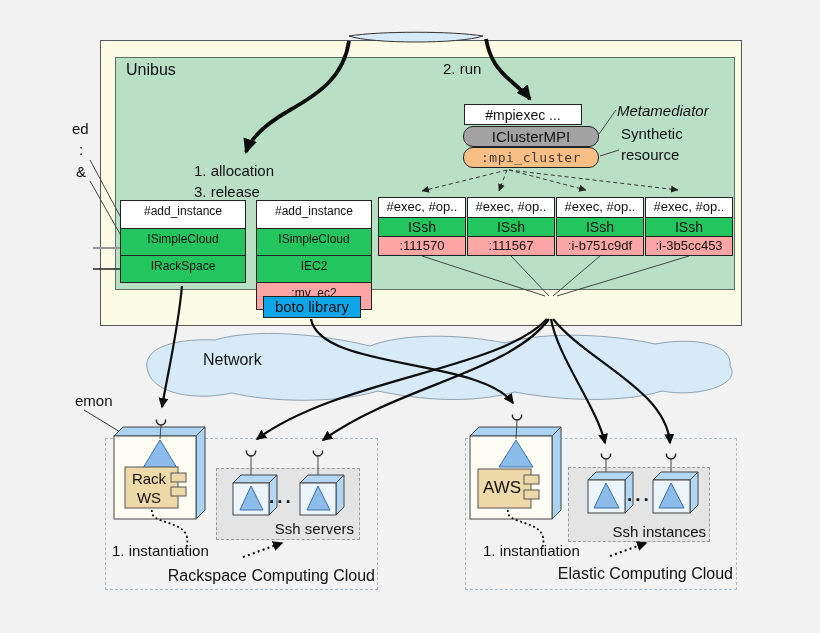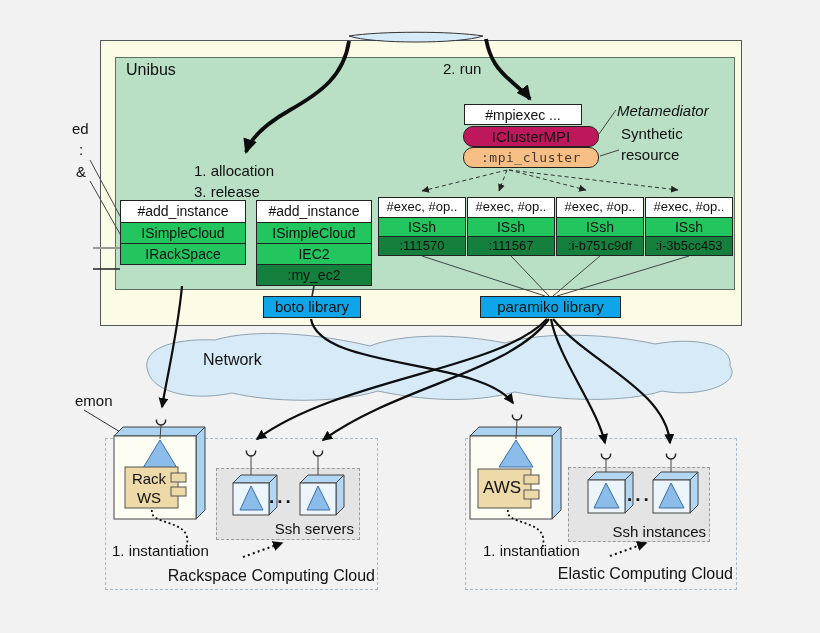--- a/index.html
+++ b/index.html
@@ -10,40 +10,40 @@
   #panel-yellow{left:100px;top:40px;width:642px;height:286px;background:#fbfbe6;border:1px solid #55585a;}
   #panel-green{left:115px;top:57px;width:620px;height:233px;background:#b9dfc4;border:1px solid #5d6f62;}
   #unibus-title{left:126px;top:61px;font-size:16px;}
   #run-label{left:443px;top:60px;font-size:15px;}
   #alloc-label{left:194px;top:162px;font-size:15px;}
   #release-label{left:194px;top:183px;font-size:15px;}
   .mm-cmd{left:464px;top:104px;width:118px;height:21px;background:#fff;border:1px solid #222;
           text-align:center;font-size:14px;line-height:21px;box-sizing:border-box;position:absolute;}
   .pill{position:absolute;left:463px;width:136px;height:21px;border:1px solid #222;border-radius:10px;
         box-sizing:border-box;text-align:center;font-size:15px;line-height:19px;}
-  #pill-icluster{top:126px;background:#be185d;}
+  #pill-icluster{top:126px;background:#a3a3a3;}
   #pill-mpicluster{top:147px;background:#f7bf85;font-family:"DejaVu Sans Mono",monospace;
                    font-size:13px;letter-spacing:0.5px;color:#3f3a33;line-height:20px;}
   #callout-meta{left:617px;top:102px;font-size:15px;font-style:italic;}
   #callout-syn1{left:621px;top:125px;font-size:15px;}
   #callout-syn2{left:621px;top:146px;font-size:15px;}
   .stack{position:absolute;border:1px solid #222;box-sizing:border-box;}
   .stack .row{border-top:1px solid #222;text-align:center;box-sizing:border-box;overflow:hidden;}
   .stack .row:first-child{border-top:none;}
   .stack-big{top:200px;}
-  .stack-big .row{height:21px;line-height:20px;font-size:14px;}
+  .stack-big .row{height:27px;line-height:20px;font-size:12px;}
   #stackA{left:120px;width:126px;}
   #stackB{left:256px;width:116px;}
   .stack-ssh{top:197px;width:88px;}
   .stack-ssh .row{height:19px;line-height:18px;font-size:13px;}
   .stack-ssh .row.iface{font-size:14px;}
   #ssh1{left:378px;} #ssh2{left:467px;} #ssh3{left:556px;} #ssh4{left:645px;}
   .row-white{background:#fff;}
   .row-lo{background:#22c55e;}
-  .row-do{background:#15803d;}
+  .row-do{background:#fca5a5;}
   .libbox{position:absolute;top:296px;height:22px;background:#0ea5e9;border:1px solid #222;
           box-sizing:border-box;text-align:center;font-size:15px;line-height:20px;}
   #boto-box{left:263px;width:98px;}
   #paramiko-box{left:480px;width:141px;}
   #network-label{left:203px;top:351px;font-size:16px;}
   .dashed-outer{position:absolute;border:1px dashed #a8bccb;box-sizing:border-box;}
   #rackspace-outer{left:105px;top:438px;width:273px;height:152px;}
   #elastic-outer{left:465px;top:438px;width:272px;height:152px;}
   .grayzone{position:absolute;background:#e4e4e4;border:1px dashed #9a9a9a;box-sizing:border-box;}
   #servers-zone{left:216px;top:468px;width:144px;height:72px;}
@@ -224,21 +224,20 @@
     <div class="row row-lo iface">ISsh</div>
     <div class="row row-do">:i-b751c9df</div>
   </div>
   <div id="ssh4" class="stack stack-ssh">
     <div class="row row-white">#exec, #op..</div>
     <div class="row row-lo iface">ISsh</div>
     <div class="row row-do">:i-3b5cc453</div>
   </div>
 
   <div id="boto-box" class="libbox">boto library</div>
-  <div id="paramiko-box" class="libbox">paramiko library</div>
 
   <div id="network-label" class="lbl">Network</div>
 
   <div id="frag-ed" class="frag">ed</div>
   <div id="frag-colon" class="frag">:</div>
   <div id="frag-amp" class="frag">&amp;</div>
   <div id="frag-emon" class="frag">emon</div>
 
   <div id="rackws-label" class="comp-label">
     <div>Rack</div>

